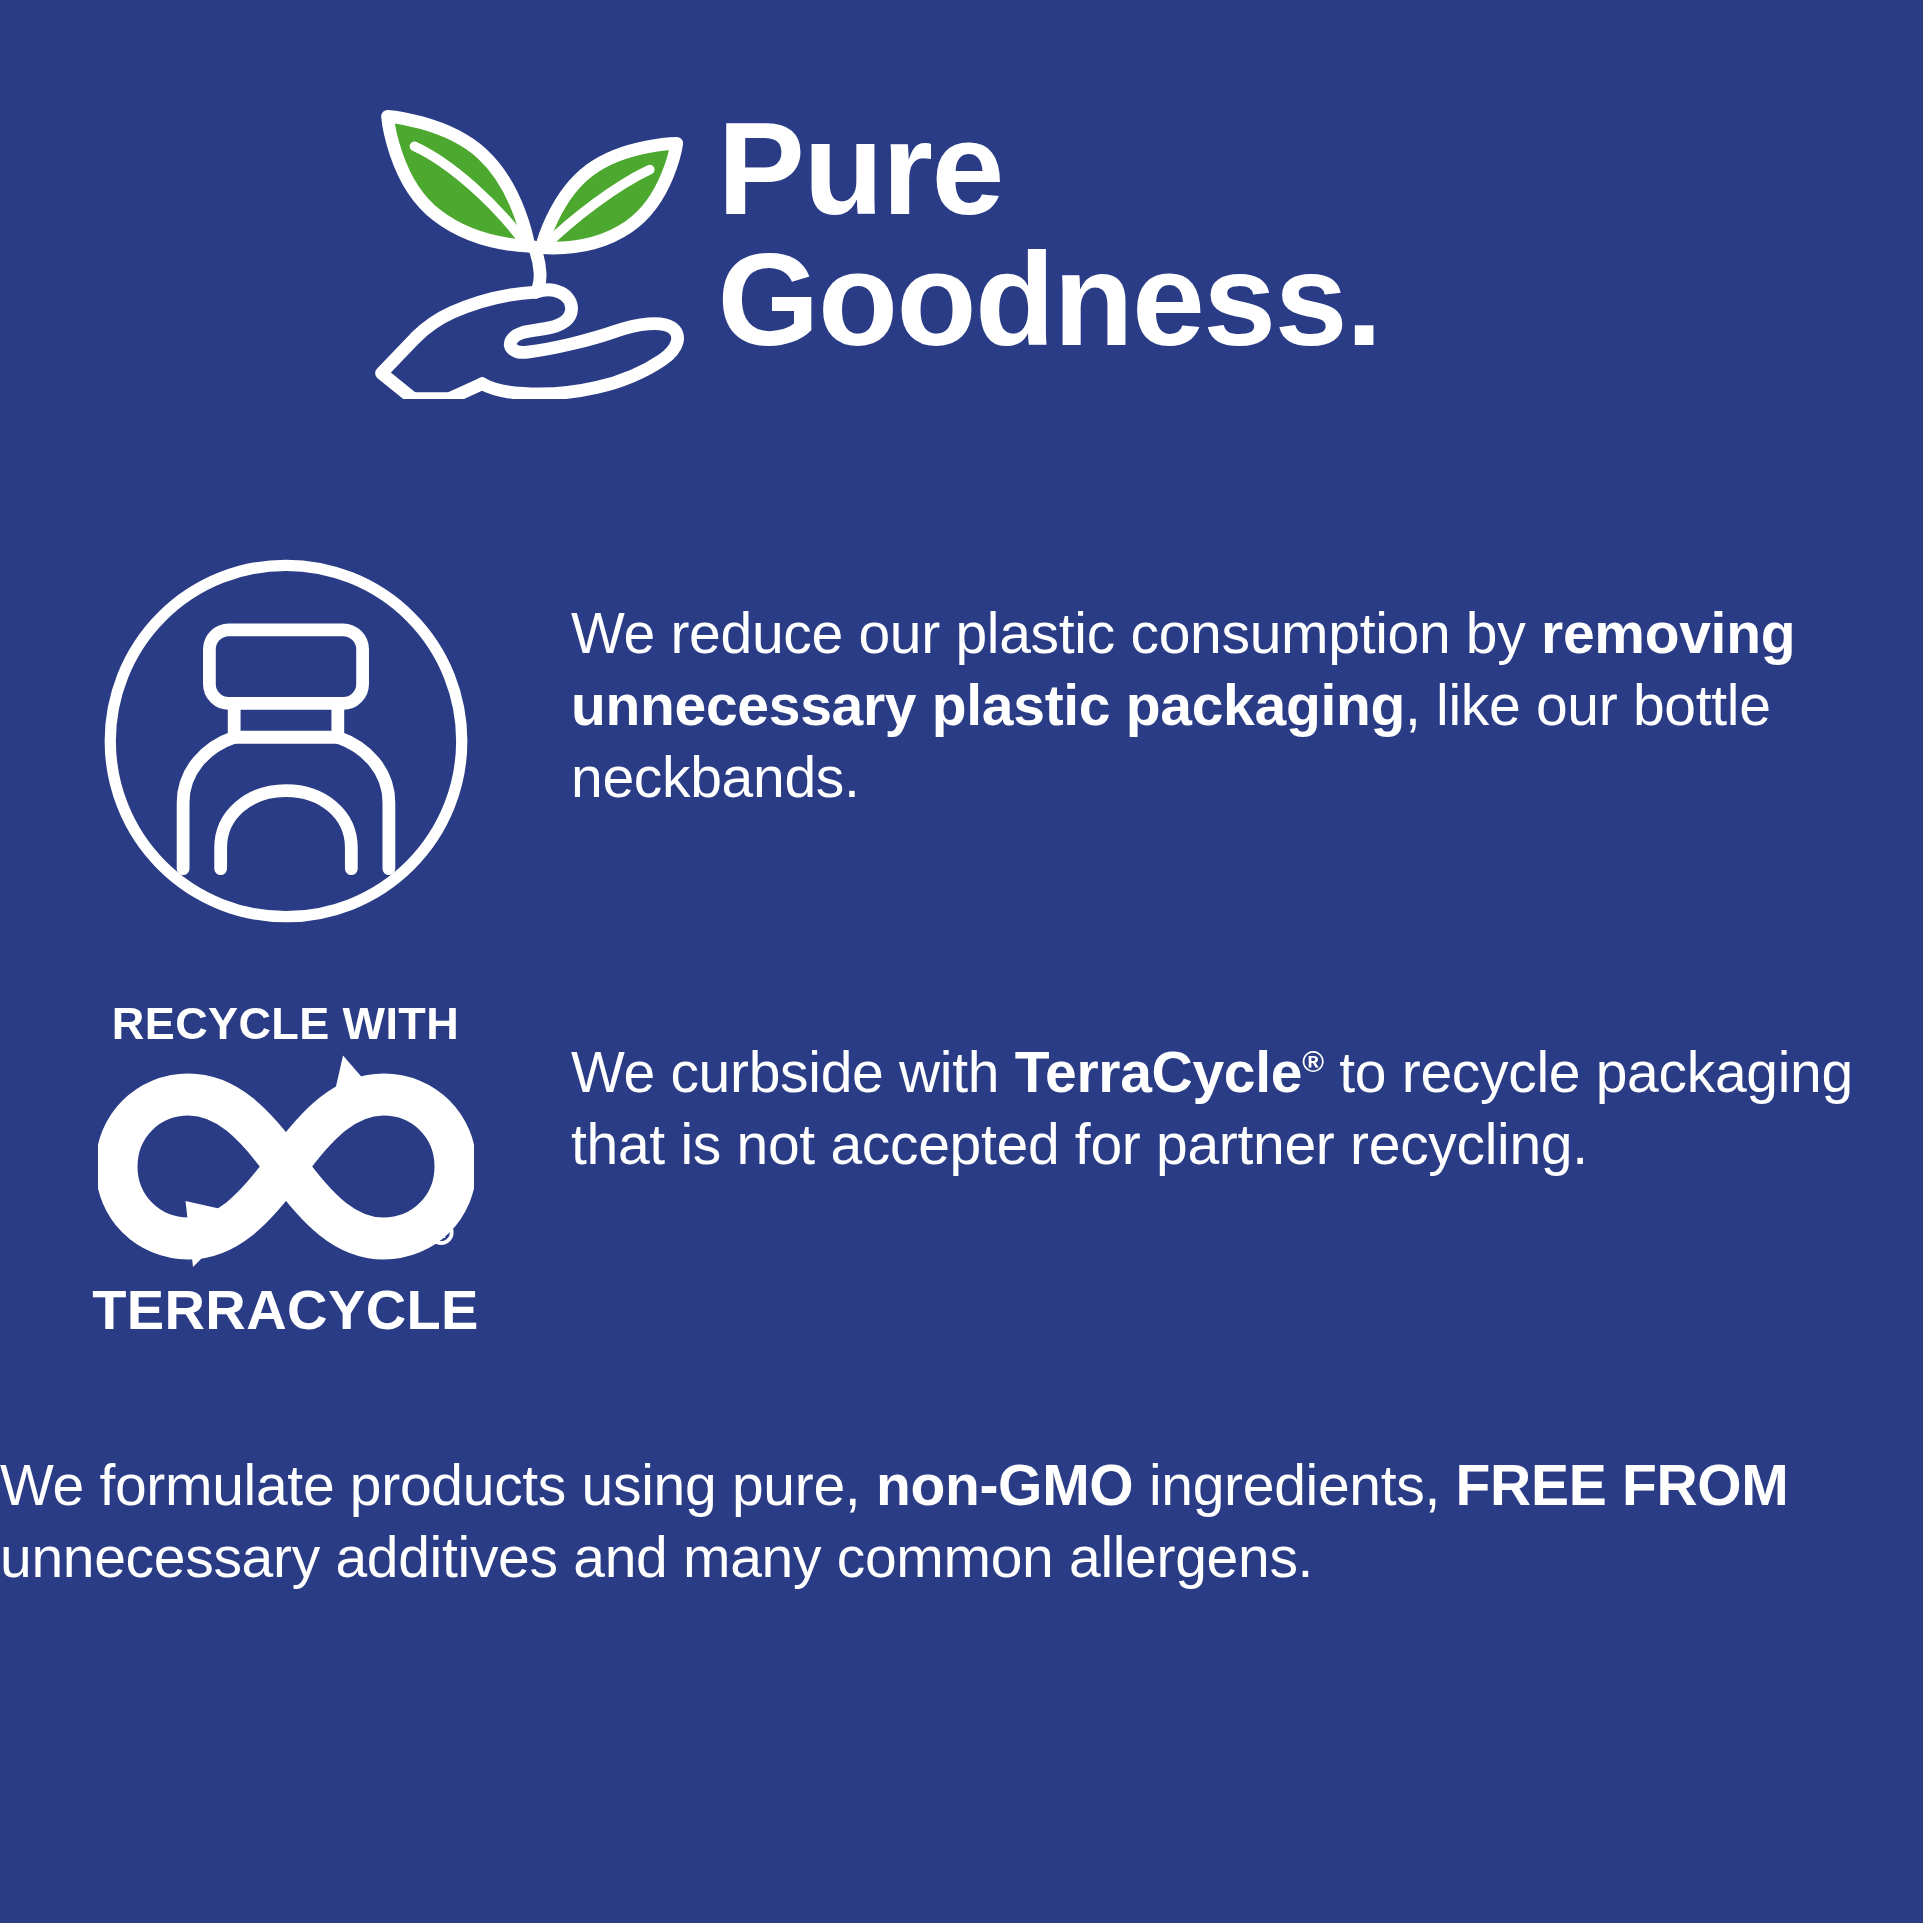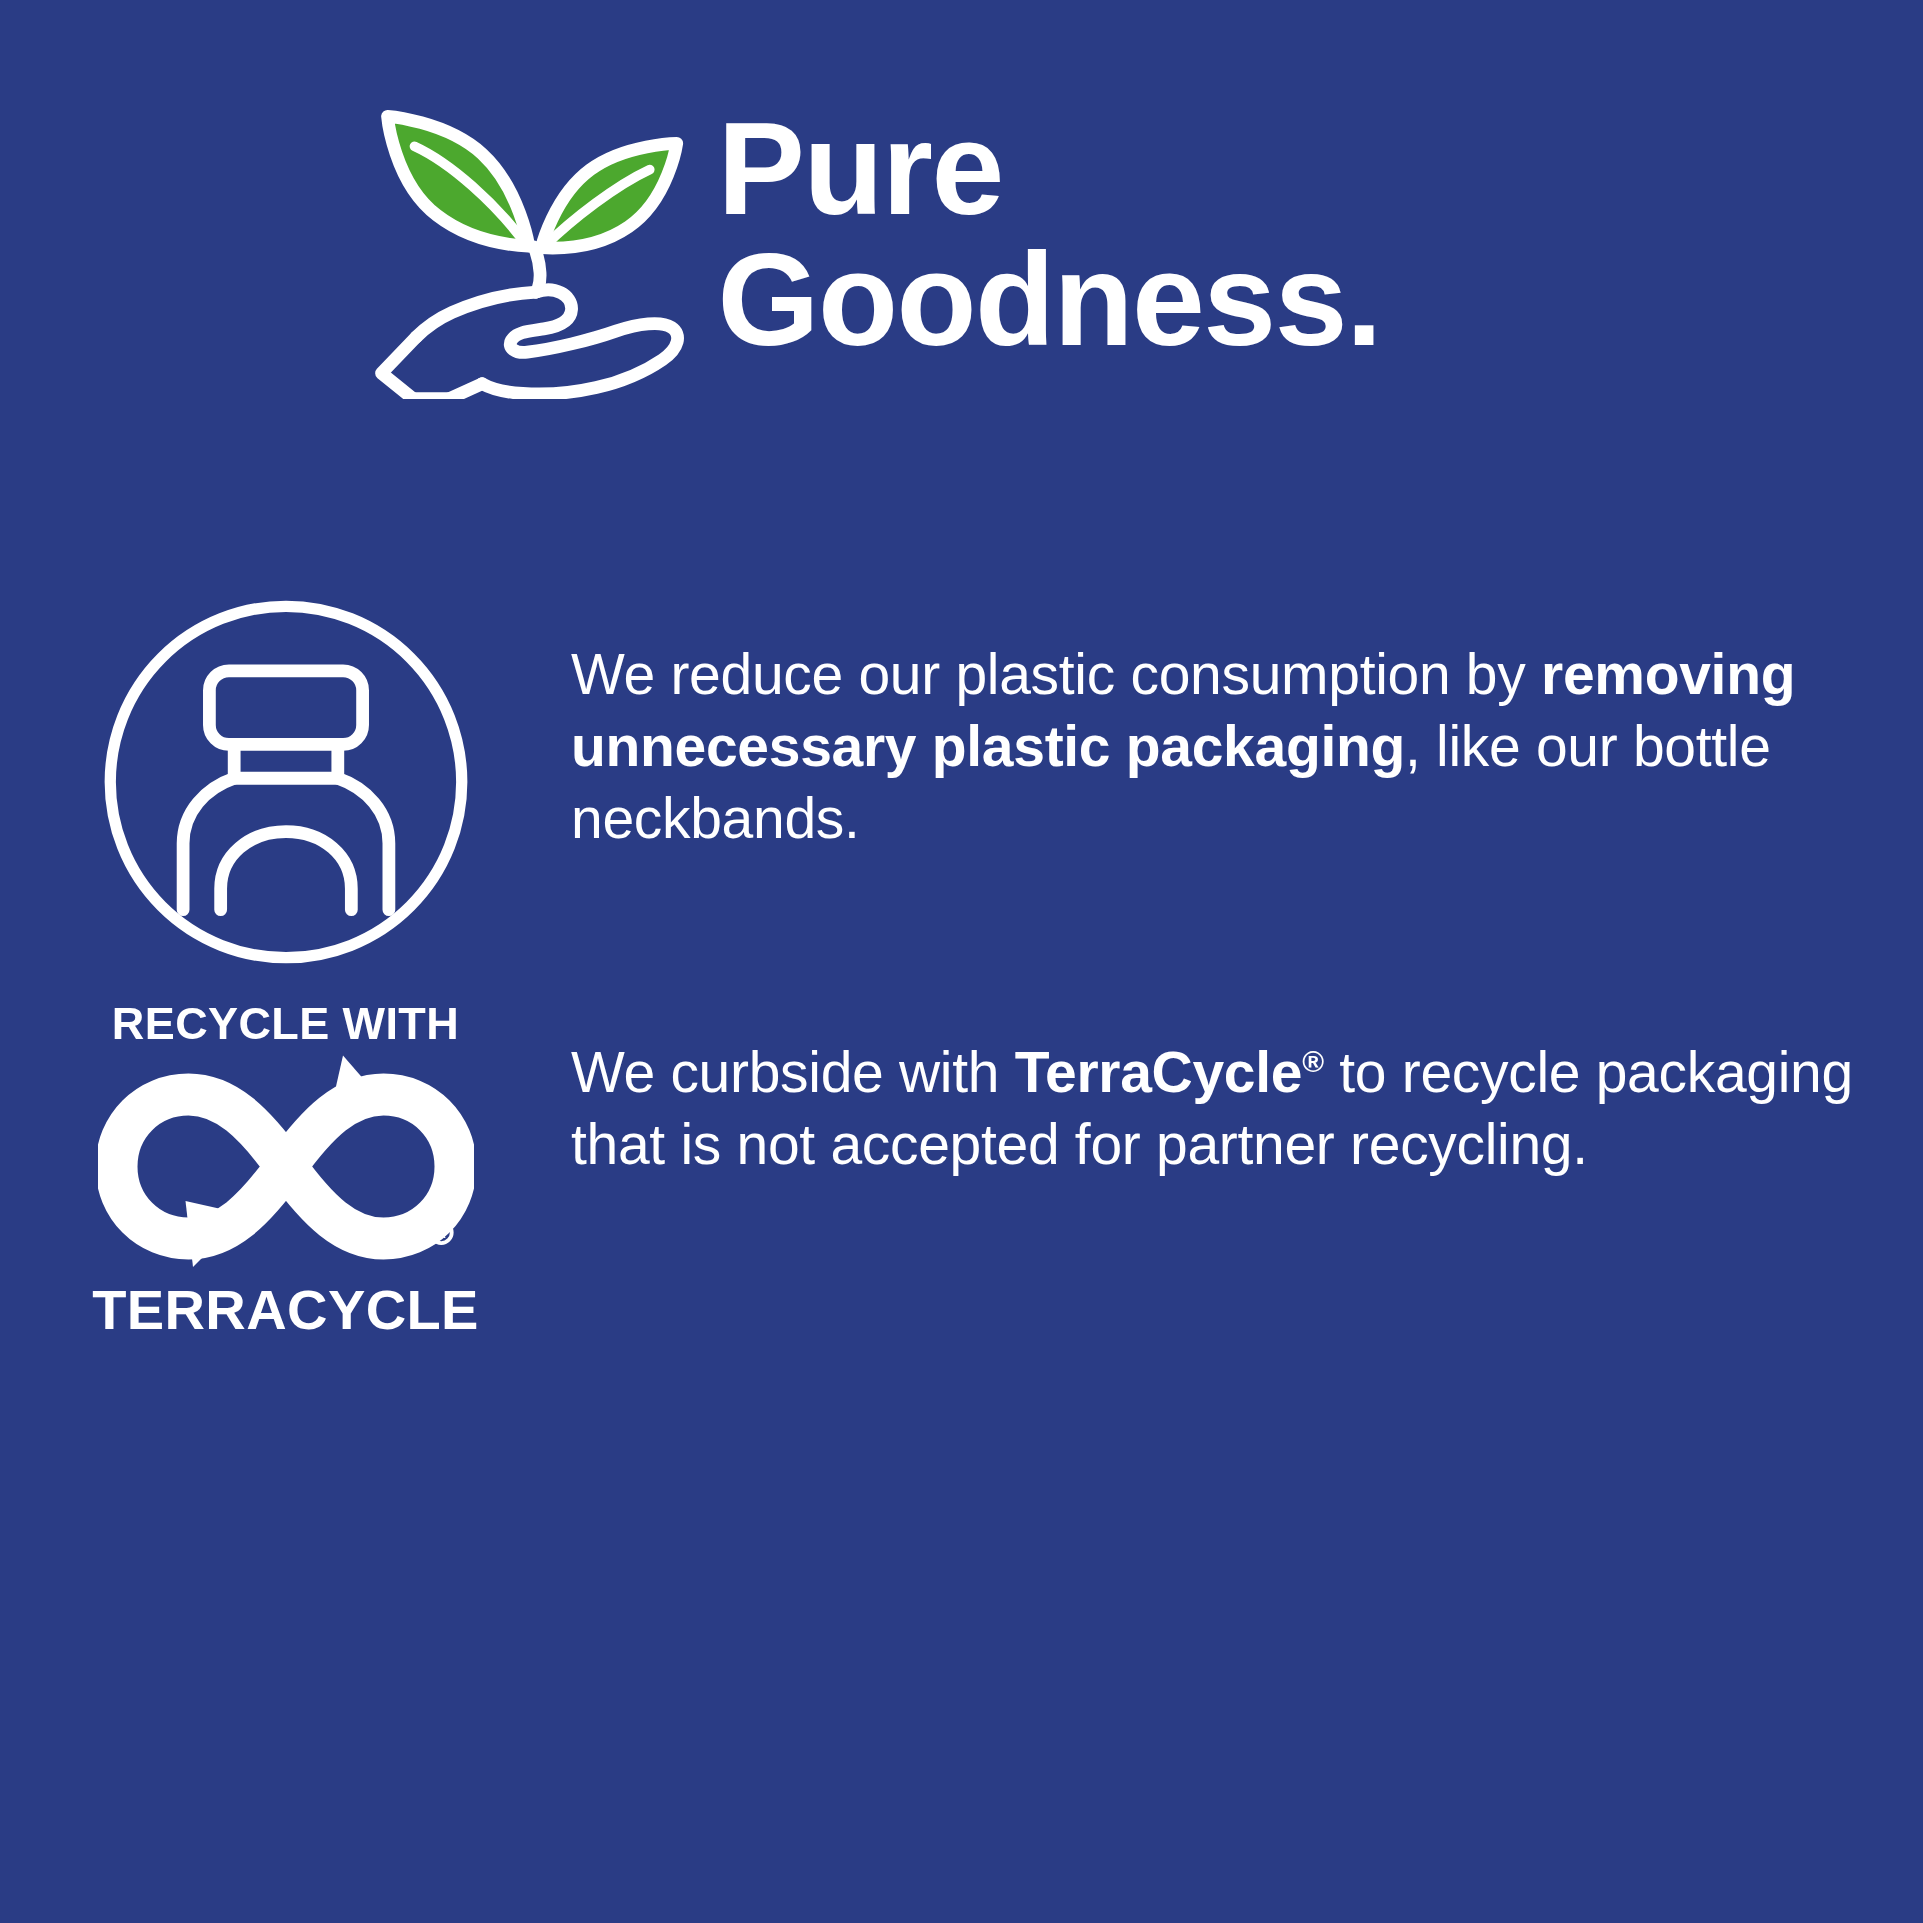--- a/index.html
+++ b/index.html
@@ -69,21 +69,21 @@
   .row-body b {
     font-weight: 700;
   }
   .sup {
     font-size: 0.52em;
     vertical-align: super;
     line-height: 0;
     font-weight: 700;
   }
 
-  #row-1 { top: 639px; }
+  #row-1 { top: 598px; }
   #row-2 { top: 1037px; }
   #row-3 { top: 1450px; }
 
   #row-1 .row-icon { margin-top: -45px; }
   #row-2 .row-icon { margin-top: -36px; justify-content: center; }
   #row-3 .row-icon { margin-top: -30px; }
 
   
   .tc-badge {
     width: 391px;
@@ -191,16 +191,17 @@
           <text x="457" y="245" fill="#ffffff" font-size="19" font-family="Liberation Sans, sans-serif" text-anchor="middle">R</text>
         </svg>
 
         <div class="tc-bottom">TERRACYCLE</div>
       </div>
     </div>
     <div class="row-body"><span>We curbside with </span><b>TerraCycle</b><span class="sup">®</span><span> to recycle packaging that is not accepted for partner recycling.</span></div>
   </div>
 
   <div class="row" id="row-3">
+    <div class="row-body"><span>We formulate products using pure, </span><b>non-GMO</b><span> ingredients, </span><b>FREE FROM</b><span> unnecessary additives and many common allergens.</span></div>
   </div>
 
 </div>
 
 
 </body></html>

